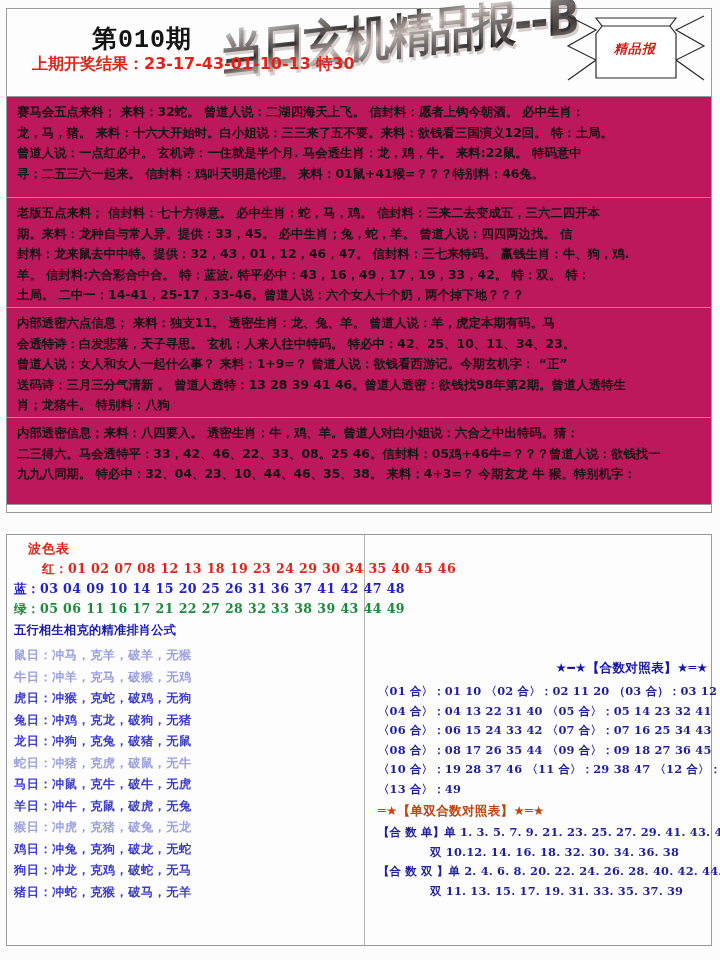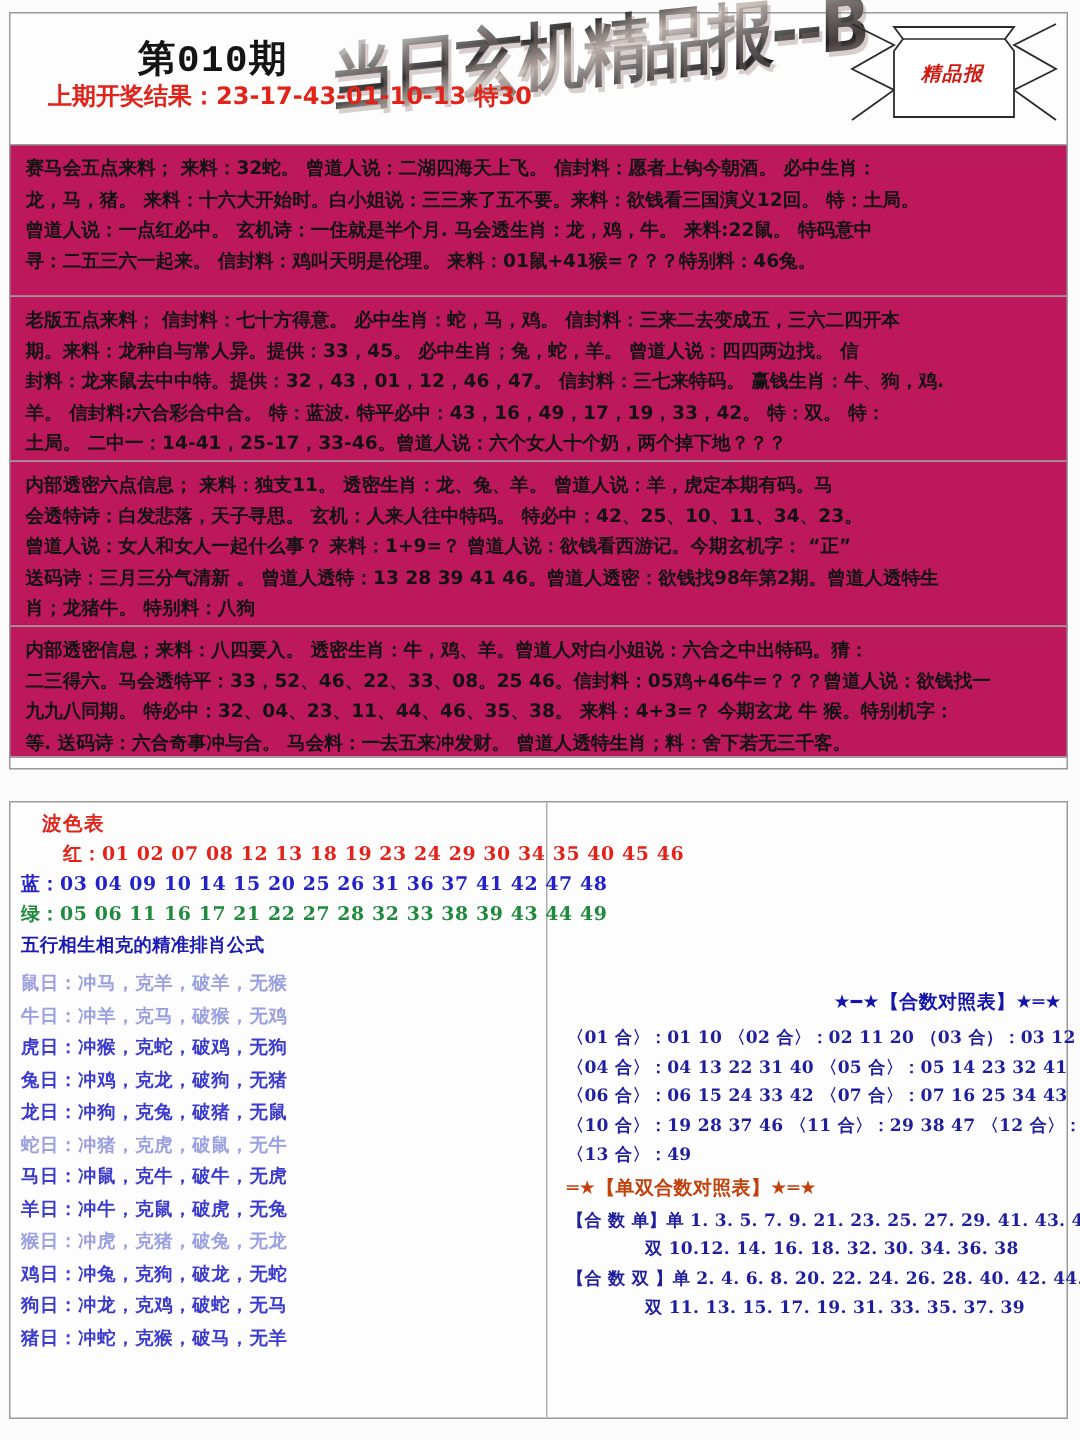--- a/index.html
+++ b/index.html
@@ -233,23 +233,22 @@
   <div class="block" id="blk3">
     <p class="ind">内部透密六点信息；  来料：独支11。     透密生肖：龙、兔、羊。  曾道人说：羊，虎定本期有码。马</p>
     <p>会透特诗：白发悲落，天子寻思。        玄机：人来人往中特码。       特必中：42、25、10、11、34、23。</p>
     <p> 曾道人说：女人和女人一起什么事？  来料：1+9=？  曾道人说：欲钱看西游记。今期玄机字：   “正”</p>
     <p>送码诗：三月三分气清新 。  曾道人透特：13 28 39 41 46。曾道人透密：欲钱找98年第2期。曾道人透特生</p>
     <p>肖；龙猪牛。  特别料：八狗</p>
   </div>
 
   <div class="block" id="blk4">
     <p class="ind">内部透密信息；来料：八四要入。     透密生肖：牛，鸡、羊。曾道人对白小姐说：六合之中出特码。猜：</p>
-    <p>二三得六。马会透特平：33，52、46、22、33、08。25 46。信封料：05鸡+46牛=？？？曾道人说：欲钱找一</p>
-    <p>九九八同期。       特必中：32、04、23、11、44、46、35、38。  来料：4+3=？ 今期玄龙 牛 猴。特别机字：</p>
-    <p>等.     送码诗：六合奇事冲与合。  马会料：一去五来冲发财。  曾道人透特生肖；料：舍下若无三千客。</p>
+    <p>二三得六。马会透特平：33，42、46、22、33、08。25 46。信封料：05鸡+46牛=？？？曾道人说：欲钱找一</p>
+    <p>九九八同期。       特必中：32、04、23、10、44、46、35、38。  来料：4+3=？ 今期玄龙 牛 猴。特别机字：</p>
   </div>
 
   <div class="lower-frame"></div>
   <div class="col-split"></div>
 
   <div class="left-col">
 
     <div class="bose-title">波色表</div>
 
     <div class="wave-row wave-red">
@@ -278,20 +277,21 @@
     <div class="zodiac-row">猪日：冲蛇，克猴，破马，无羊</div>
   </div>
 
   <div class="right-col">
 
     <div class="r-title">★━★【合数对照表】★═★</div>
 
     <div class="r-line">〈01 合〉：01 10 〈02 合〉：02 11 20 （03 合）：03 12 21 30</div>
     <div class="r-line">〈04 合〉：04 13 22 31 40 〈05 合〉：05 14 23 32 41</div>
     <div class="r-line">〈06 合〉：06 15 24 33 42 〈07 合〉：07 16 25 34 43</div>
+    <div class="r-line">〈08 合〉：08 17 26 35 44 〈09 合〉：09 18 27 36 45</div>
     <div class="r-line">〈10 合〉：19 28 37 46 〈11 合〉：29 38 47 〈12 合〉：39 48</div>
     <div class="r-line">〈13 合〉：49</div>
 
     <div class="r-title2">═★【单双合数对照表】★═★</div>
 
     <div class="r-line">【合 数 单】单 1. 3. 5. 7. 9. 21. 23. 25. 27. 29. 41. 43. 45. 47. 49.</div>
     <div class="r-line indent">双 10.12. 14. 16. 18. 32. 30. 34. 36. 38</div>
     <div class="r-line">【合 数 双 】单 2. 4. 6. 8. 20. 22. 24. 26. 28. 40. 42. 44. 46. 48</div>
     <div class="r-line indent">双 11. 13. 15. 17. 19. 31. 33. 35. 37. 39</div>
   </div>

